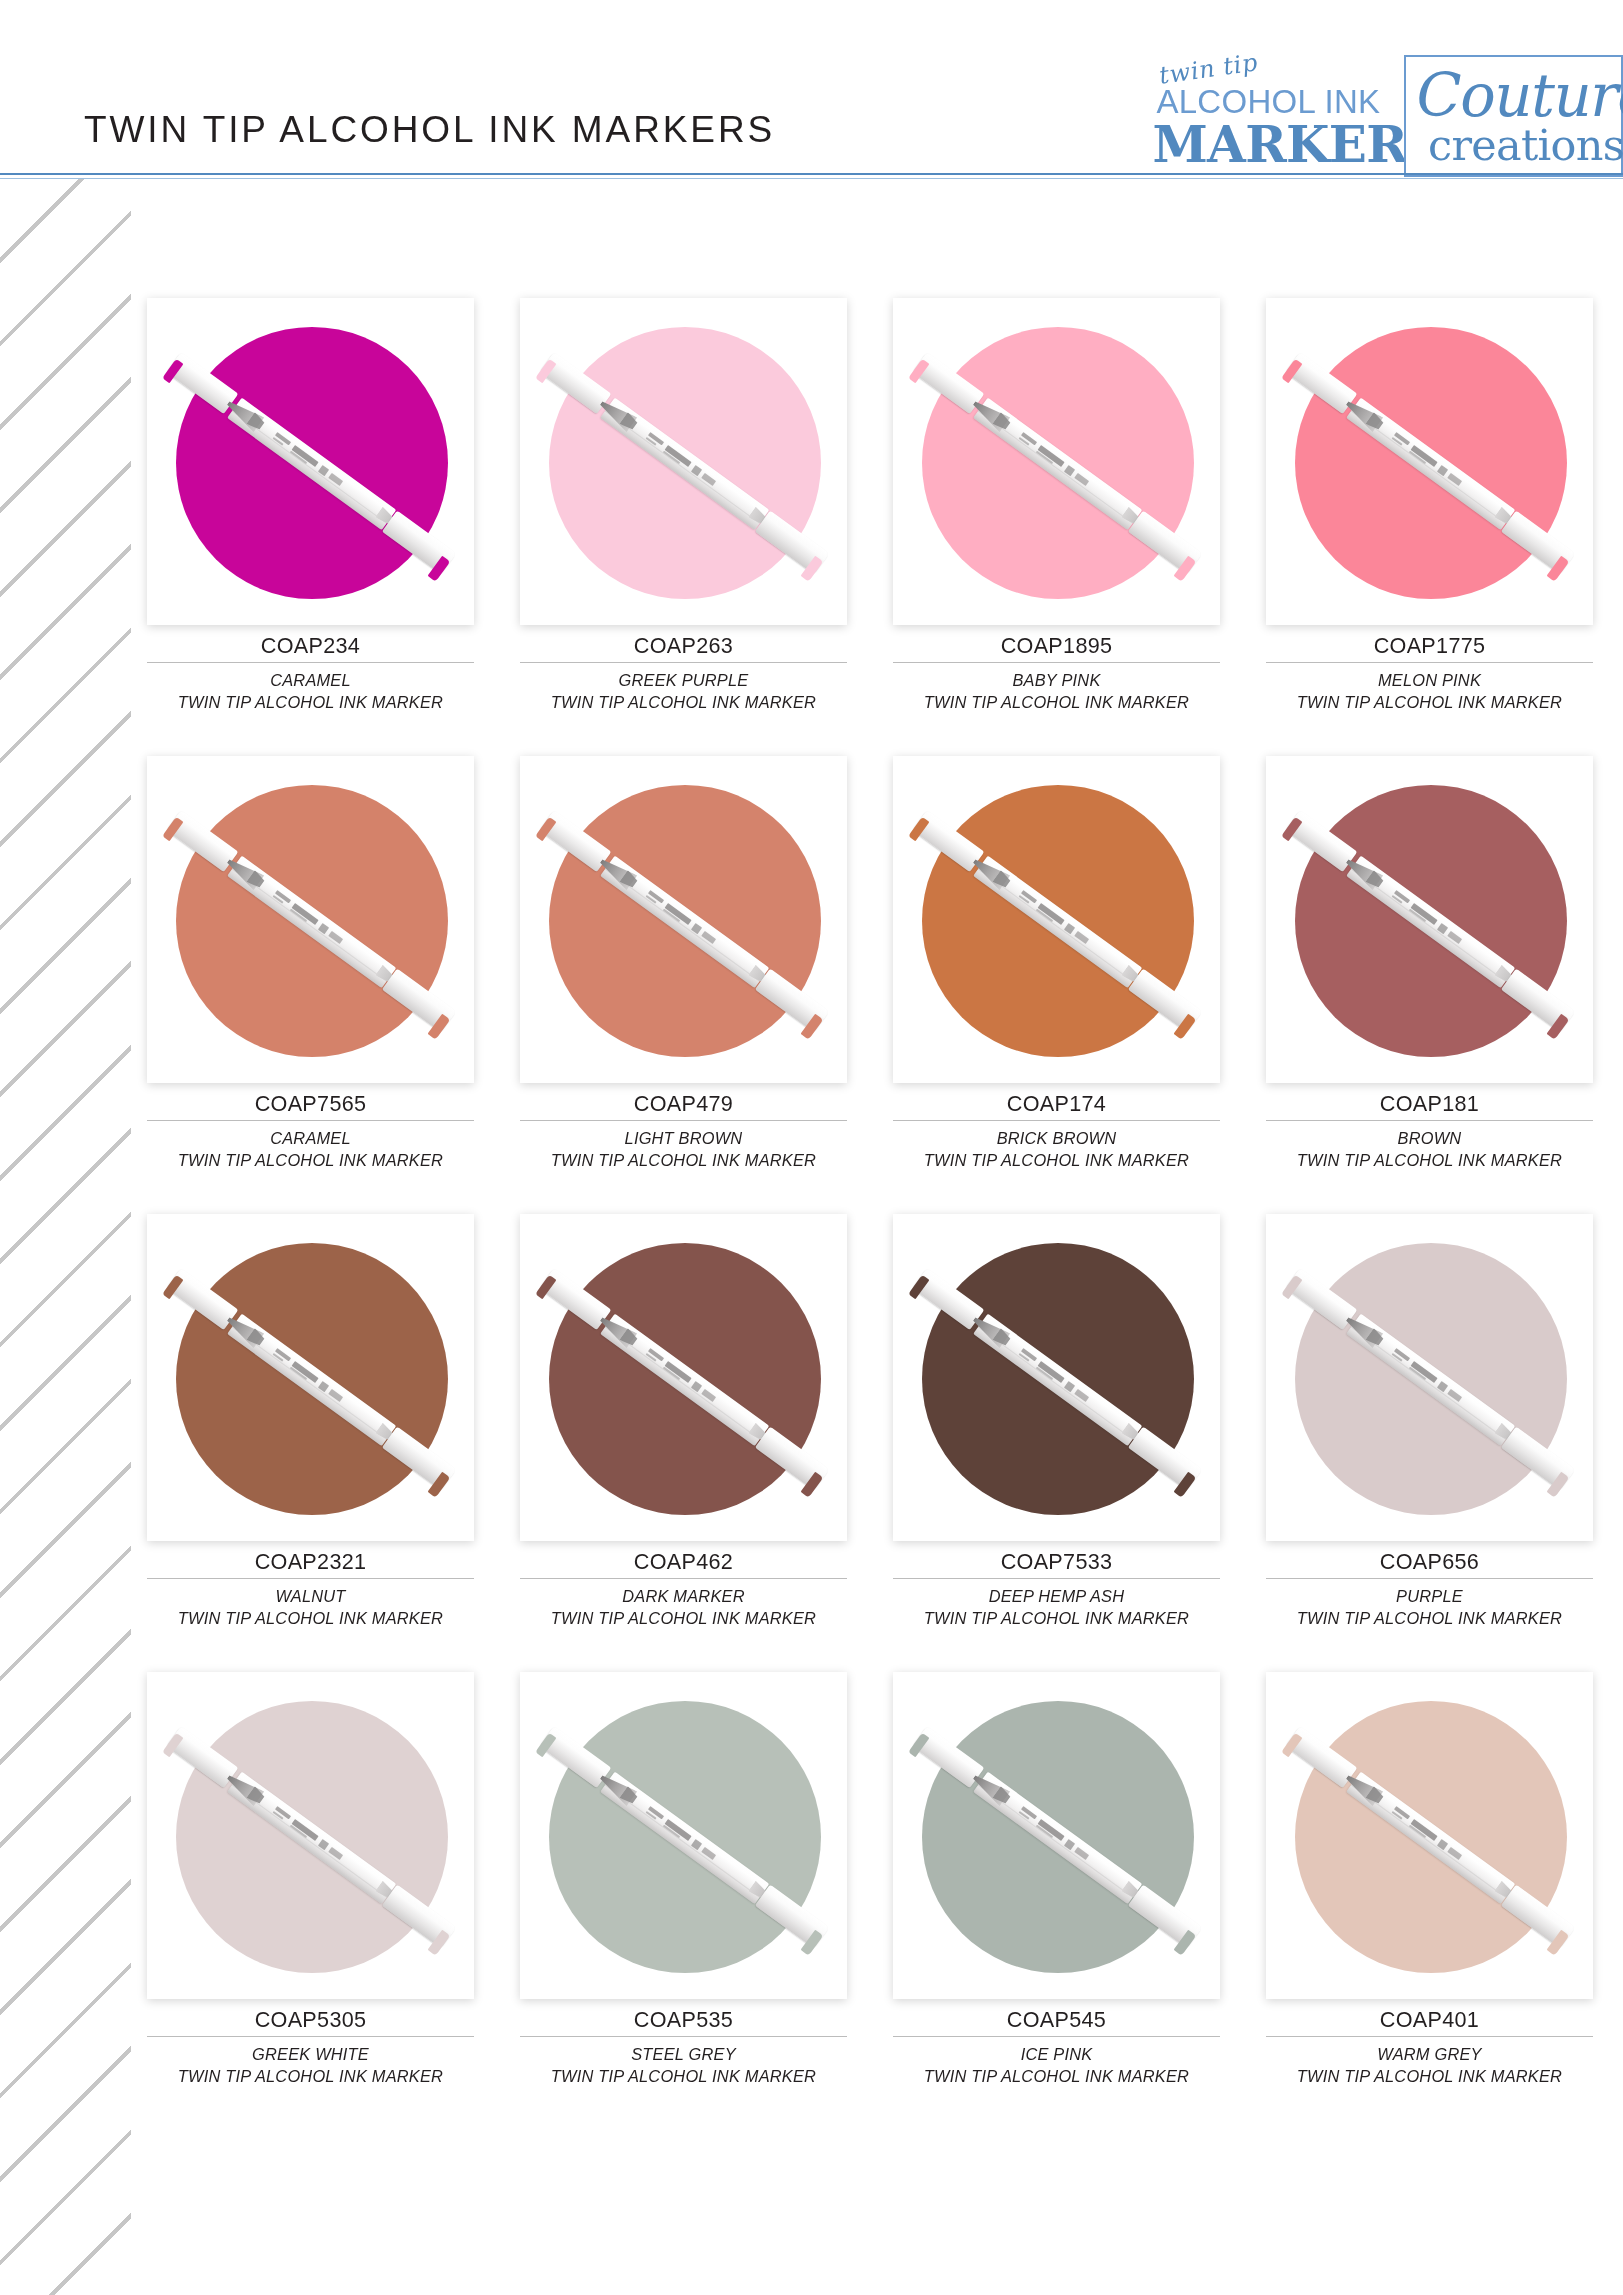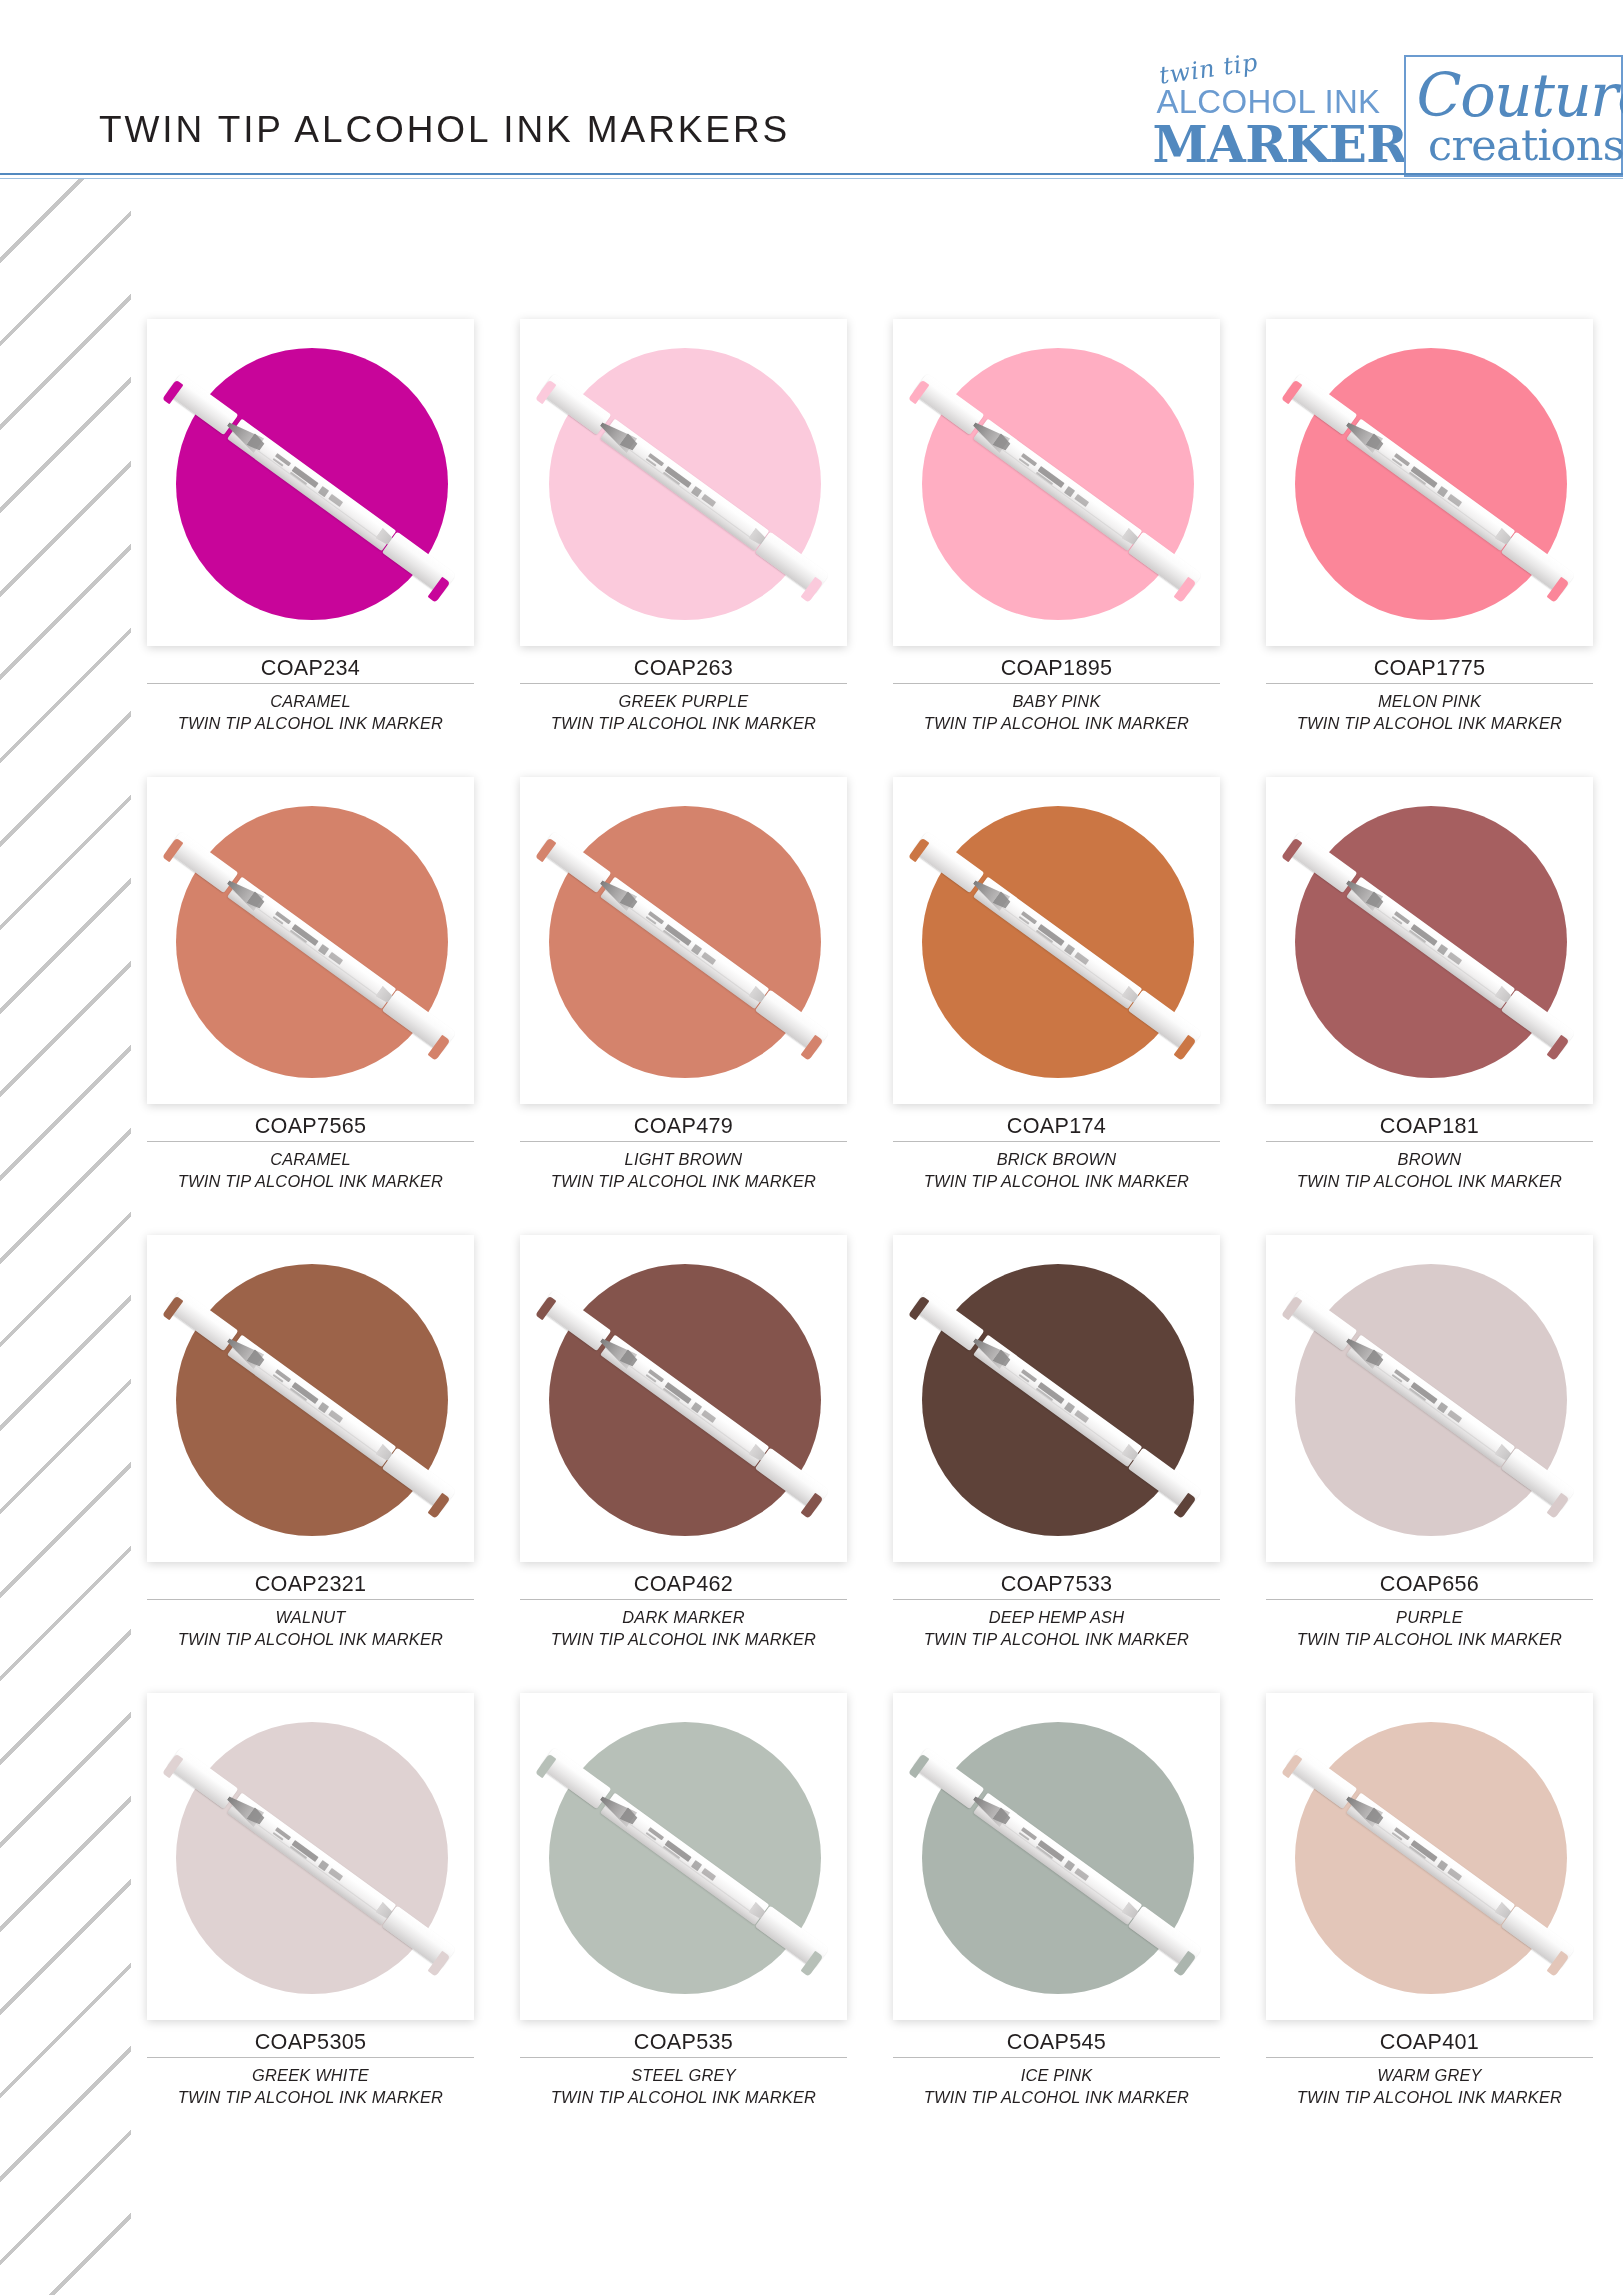--- a/index.html
+++ b/index.html
@@ -40,21 +40,21 @@
   .header {
     position: absolute;
     left: 0; top: 0;
     width: 1623px;
     height: 178px;
     background: #ffffff;
   }
 
   .page-title {
     position: absolute;
-    left: 99px;
+    left: 84px;
     top: 109px;
     font-size: 37px;
     letter-spacing: 2.9px;
     color: #231f20;
     font-weight: 400;
     white-space: nowrap;
   }
 
   .brand-block {
     position: absolute;
@@ -154,21 +154,20 @@
   .grid {
     position: absolute;
     left: 124px;
     top: 298px;
     width: 1492px;
   }
 
   .grid-row {
     display: flex;
     height: 458px;
-    align-items: center;
   }
 
   .card {
     width: 373px;
     position: relative;
   }
 
   .swatch-tile {
     position: relative;
     width: 327px;

